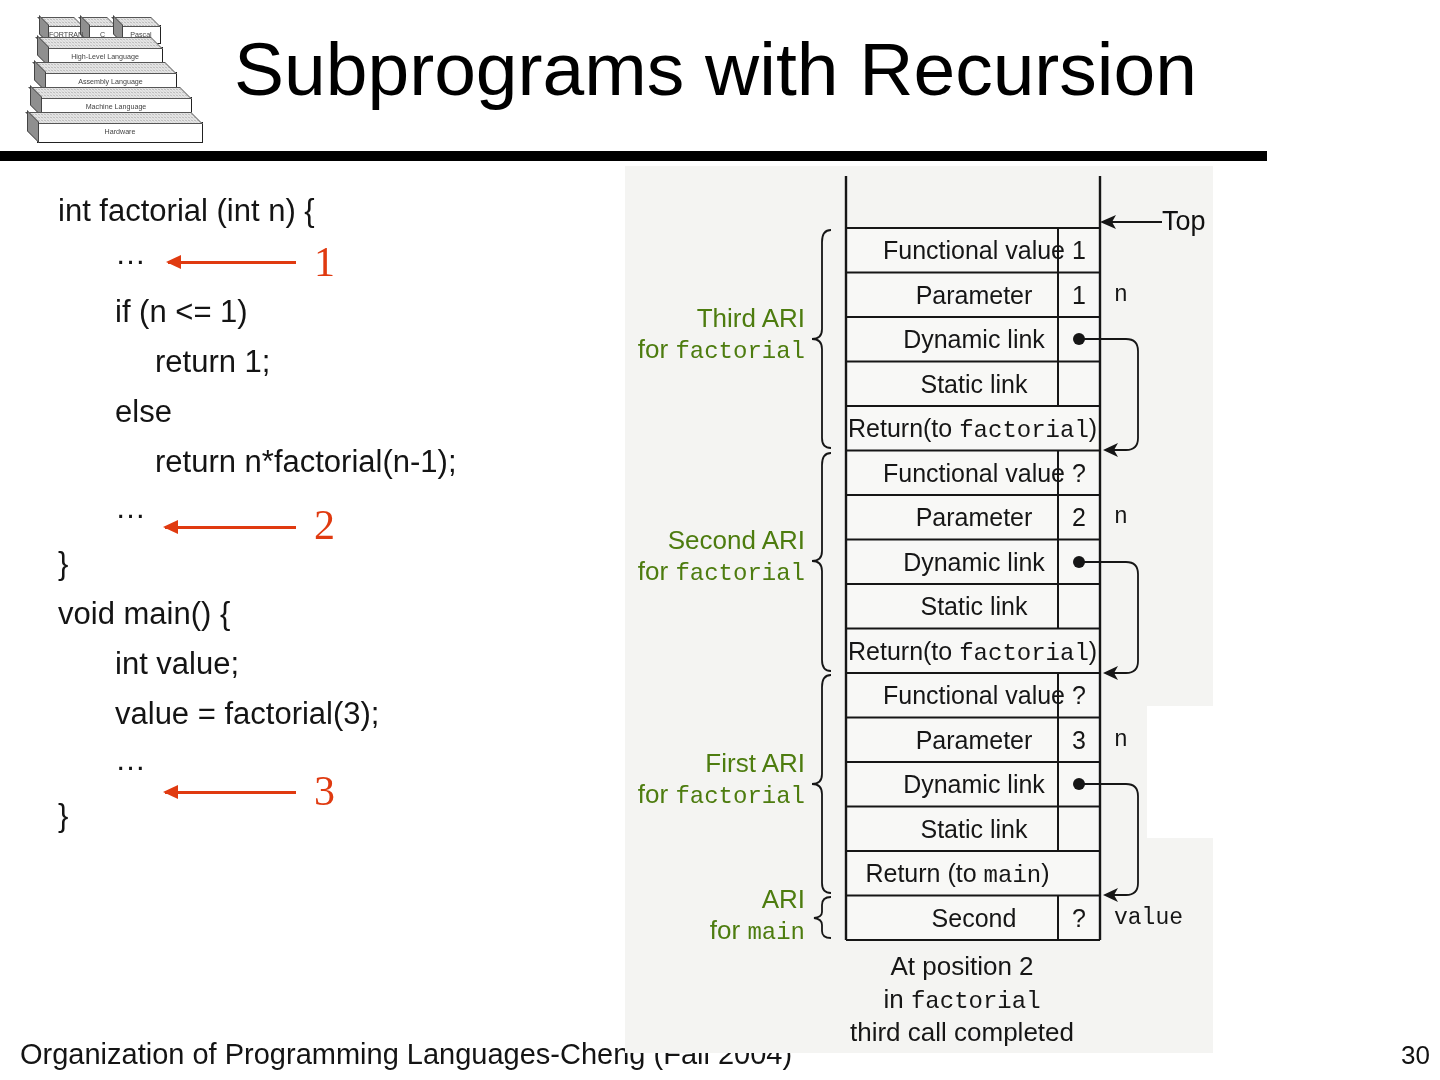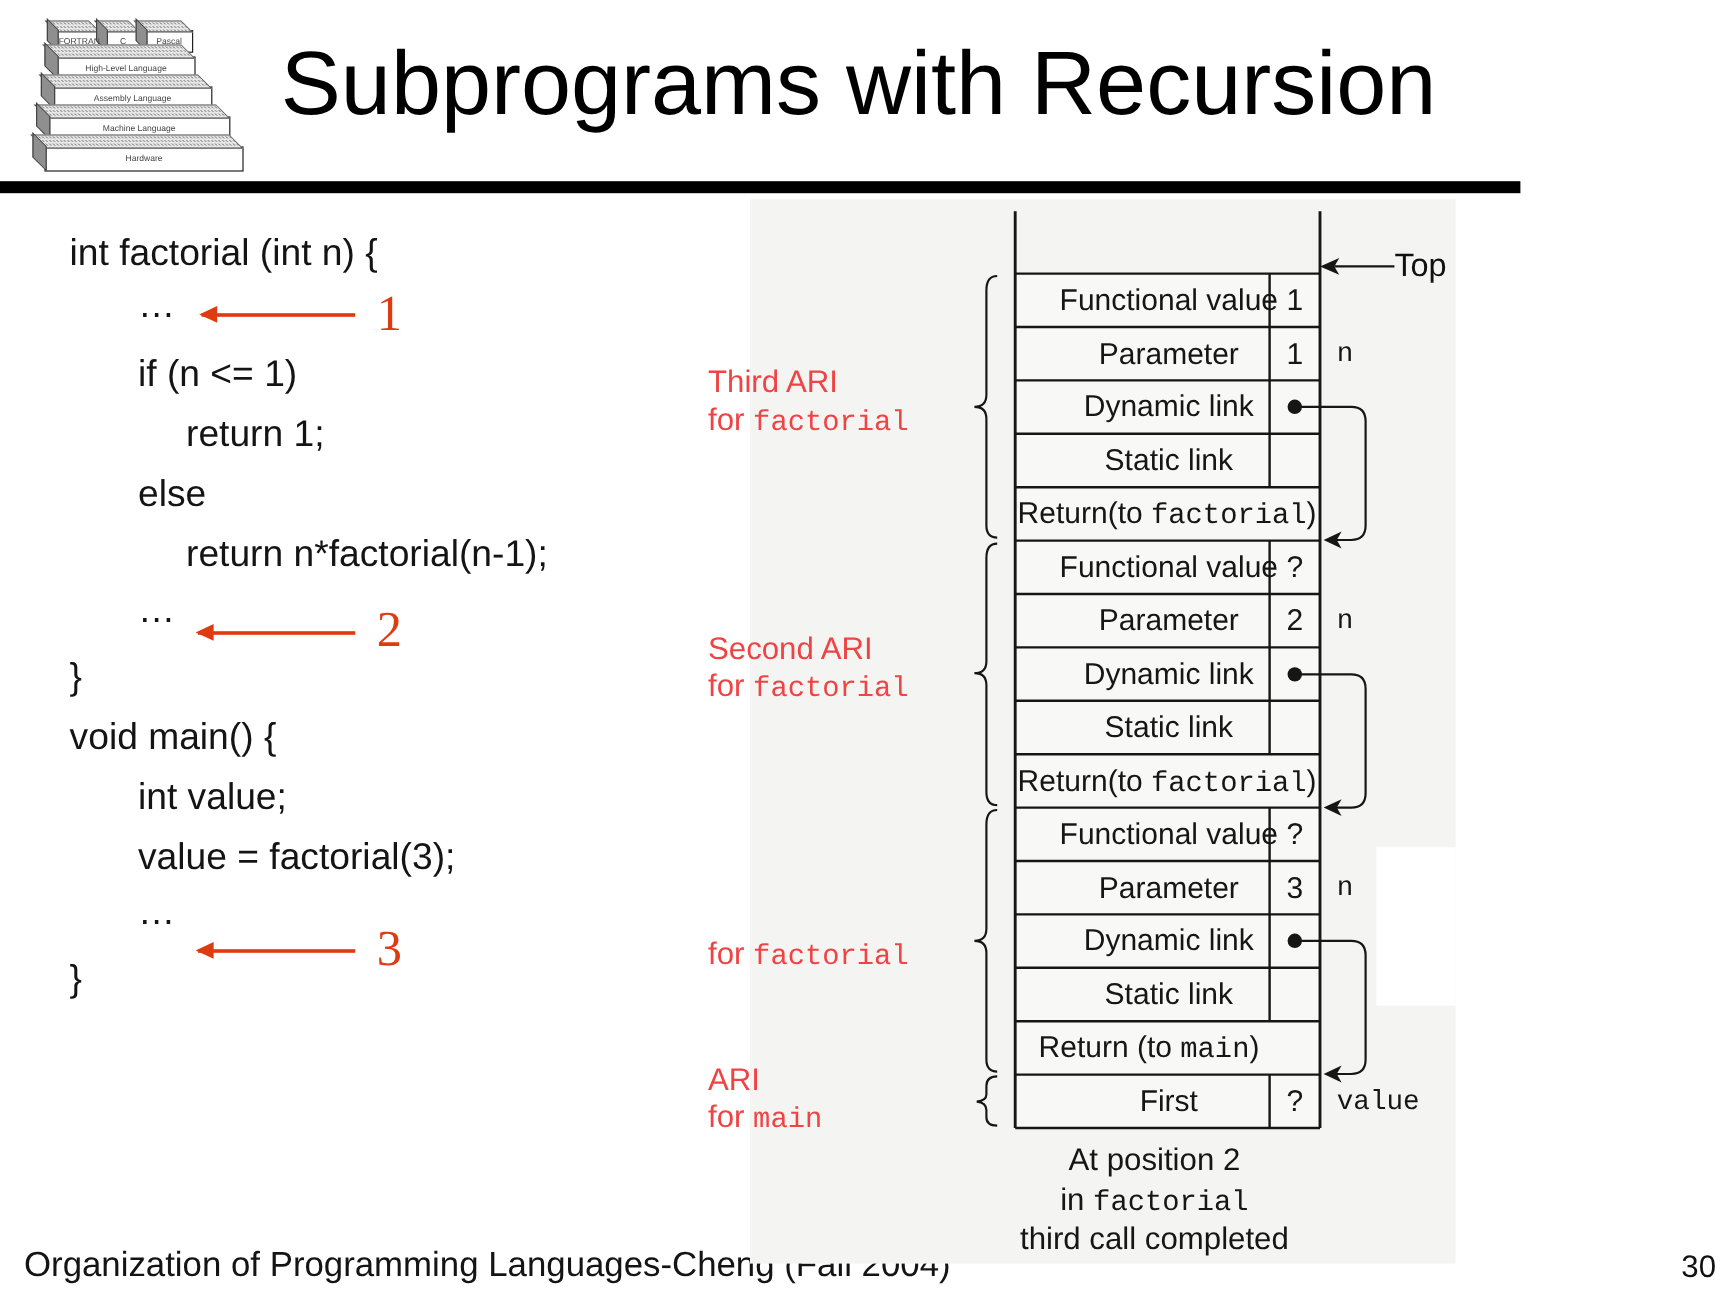--- a/index.html
+++ b/index.html
@@ -50,22 +50,22 @@
   svg.overlay{position:absolute;left:0;top:0;z-index:2;pointer-events:none;}
 
   .rlabel,.rvalue,.rside{position:absolute;height:44.5px;line-height:44.5px;font-size:25px;
       color:#161616;z-index:3;}
   .rlabel{left:848px;width:252px;text-align:center;white-space:nowrap;}
   .rlabel.full{width:219px;}
   .rvalue{left:1060px;width:38px;text-align:center;}
   .rside{left:1114px;width:95px;text-align:left;font-family:"Liberation Mono","DejaVu Sans Mono",monospace;font-size:23px;}
   .mono{font-family:"Liberation Mono","DejaVu Sans Mono",monospace;font-size:24px;}
 
-  .glabel{position:absolute;left:590px;width:215px;text-align:left;font-size:26px;
-      white-space:nowrap;z-index:3;color:#ef4444;}
+  .glabel{position:absolute;left:590px;width:215px;text-align:right;font-size:26px;
+      white-space:nowrap;z-index:3;color:#4d7c0f;}
   .top-label{position:absolute;left:1162px;top:206px;font-size:27px;z-index:3;}
   .caption-line{position:absolute;left:752px;width:420px;text-align:center;font-size:26px;z-index:3;color:#161616;}
 
   
   .footer{position:absolute;left:20px;top:1038px;font-size:29px;color:#141414;z-index:0;white-space:nowrap;}
   .pagenum{position:absolute;left:1385px;top:1040px;width:45px;text-align:right;font-size:26px;z-index:3;}
 </style>
 </head>
 <body>
 
@@ -215,28 +215,29 @@
 
   <div class="rlabel dg" style="top:673px;">Functional value</div>
   <div class="rvalue dg" style="top:673px;">?</div>
   <div class="rlabel dg" style="top:717.5px;">Parameter</div>
   <div class="rvalue dg" style="top:717.5px;">3</div>
   <div class="rside dg" style="top:717.5px;">n</div>
   <div class="rlabel dg" style="top:762px;">Dynamic link</div>
   <div class="rlabel dg" style="top:806.5px;">Static link</div>
   <div class="rlabel dg full" style="top:851px;"><span>Return (to </span><span class="mono">main</span><span>)</span></div>
 
-  <div class="rlabel dg" style="top:895.5px;">First</div>
+  <div class="rlabel dg" style="top:895.5px;">Second</div>
   <div class="rvalue dg" style="top:895.5px;">?</div>
   <div class="rside dg" style="top:895.5px;">value</div>
 
   <div class="glabel" style="top:303px;">Third ARI</div>
   <div class="glabel" style="top:334px;"><span>for </span><span class="mono">factorial</span></div>
   <div class="glabel" style="top:525px;">Second ARI</div>
   <div class="glabel" style="top:556px;"><span>for </span><span class="mono">factorial</span></div>
+  <div class="glabel" style="top:748px;">First ARI</div>
   <div class="glabel" style="top:779px;"><span>for </span><span class="mono">factorial</span></div>
   <div class="glabel" style="top:884px;">ARI</div>
   <div class="glabel" style="top:915px;"><span>for </span><span class="mono">main</span></div>
 
   <div class="top-label">Top</div>
 
   <div class="caption-line" style="top:951px;">At position 2</div>
   <div class="caption-line" style="top:984px;"><span>in </span><span class="mono">factorial</span></div>
   <div class="caption-line" style="top:1017px;">third call completed</div>
 

